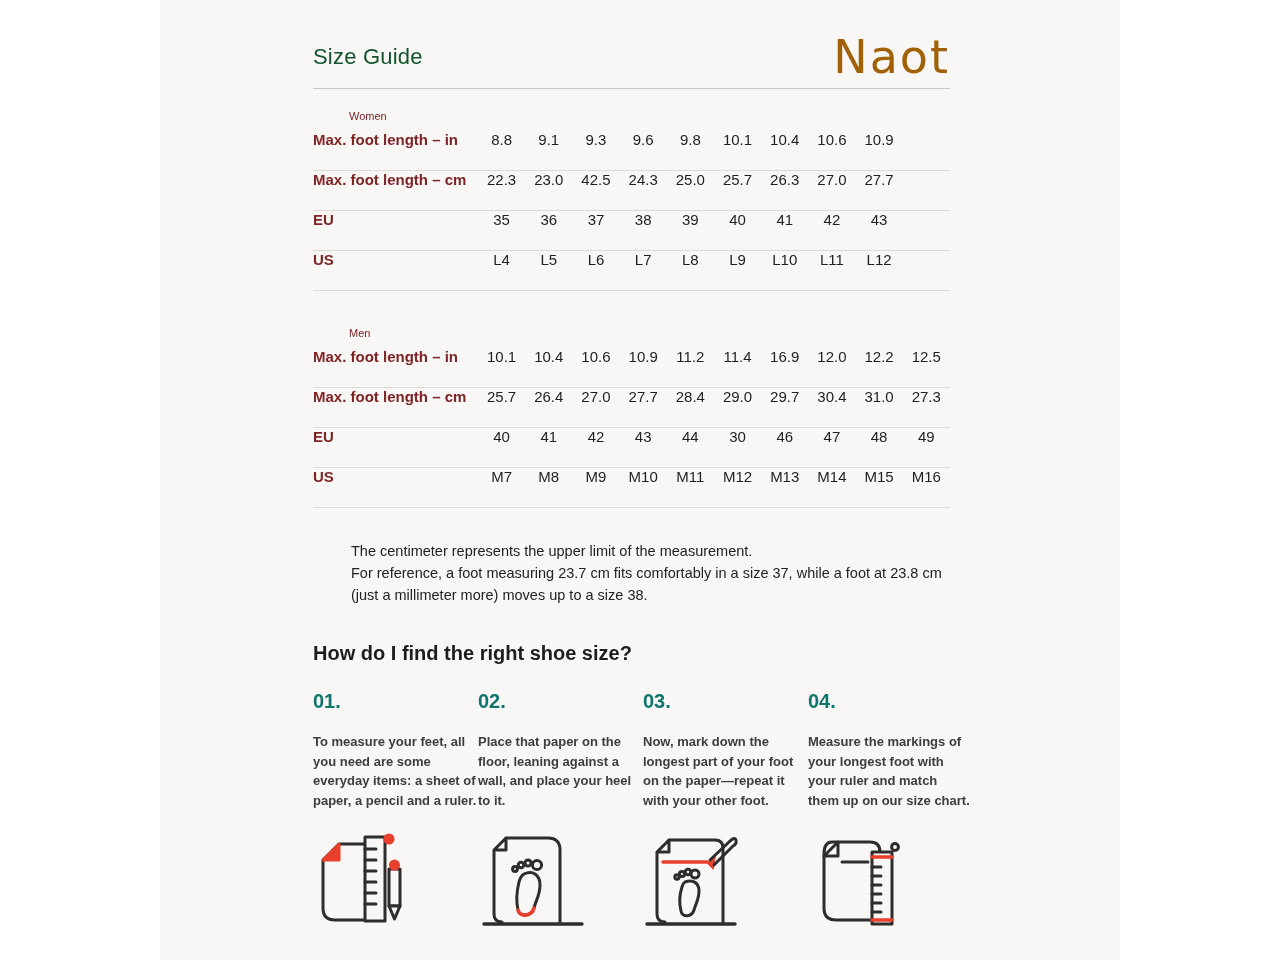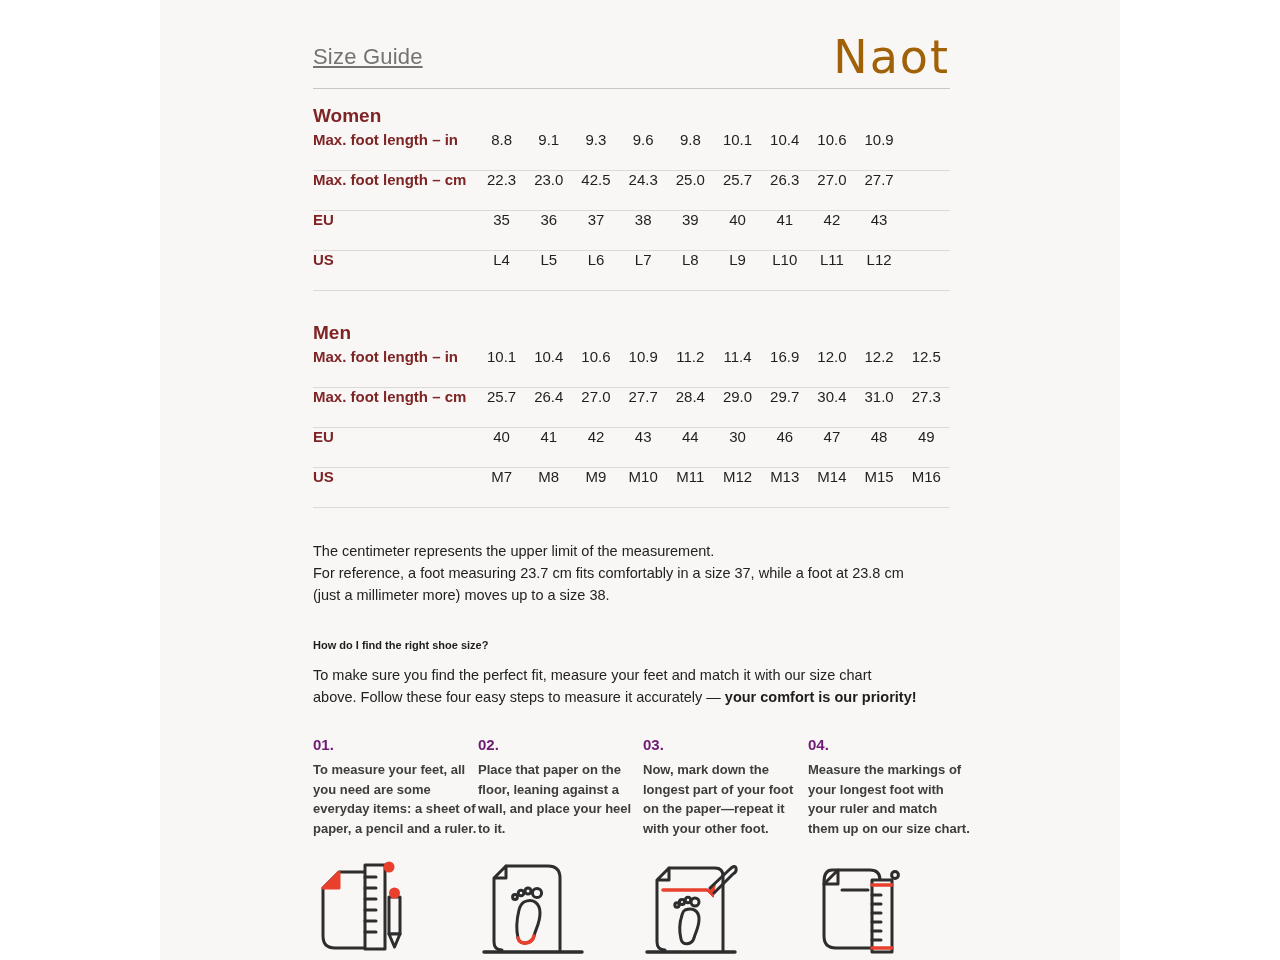--- a/index.html
+++ b/index.html
@@ -5,48 +5,48 @@
   * { margin: 0; padding: 0; box-sizing: border-box; }
   html, body { width: 1280px; height: 960px; background: #ffffff; overflow: hidden;
     font-family: "Liberation Sans", sans-serif; }
   .panel { position: absolute; left: 160px; top: 0; width: 960px; height: 960px;
     background: #f8f7f5; }
   .content { margin-left: 153px; width: 637px; }
 
   
   .header { display: flex; justify-content: space-between; align-items: center;
     padding-top: 26px; height: 88px; }
-  .page-title { font-size: 22px; font-weight: 500; color: #737373; letter-spacing: .2px; text-decoration: underline; }
+  .page-title { font-size: 22px; font-weight: 500; color: #14532d; letter-spacing: .2px; }
   .logo { font-family: "DejaVu Sans", sans-serif; font-size: 46px; font-weight: 400;
     color: #a16207; letter-spacing: 2px; line-height: 1; }
   .rule { border: none; border-top: 1px solid #c9c7c3; height: 0; }
 
   
-  .section-heading { font-size: 19px; font-weight: 700; color: #7e2425;
-    margin-top: 15px; line-height: 24px; }
+  .section-heading { font-size: 11px; font-weight: 400; color: #7e2425;
+    margin-top: 15px; line-height: 24px; margin-left: 36px; }
   .size-table { margin-top: 3px; }
   .trow { display: flex; align-items: flex-start; height: 40px;
     border-bottom: 1px solid #dcdad6; }
   .tlabel { width: 165px; font-size: 15px; font-weight: 700; color: #7e2425; }
   .tcell { width: 47.2px; text-align: center; font-size: 15px; font-weight: 500;
     color: #1f1f1f; }
   .men-block .section-heading { margin-top: 30px; }
 
   
-  .note { margin-top: 32px; }
+  .note { margin-top: 32px; margin-left: 38px; }
   .note div, .howto-para div { font-size: 14.5px; color: #222222; line-height: 22px; }
-  .howto-heading { margin-top: 28px; font-size: 11px; font-weight: 700;
+  .howto-heading { margin-top: 36px; font-size: 20px; font-weight: 700;
     color: #1d1d1d; line-height: 22px; }
   .howto-para { margin-top: 8px; }
   .howto-para b { font-weight: 700; color: #1d1d1d; }
 
   
   .steps { margin-top: 26px; display: grid; grid-template-columns: repeat(4, 165px); }
-  .step-number { font-size: 15px; font-weight: 700; color: #701a75;
-    line-height: 22px; margin-bottom: 4px; }
+  .step-number { font-size: 20px; font-weight: 700; color: #0f766e;
+    line-height: 22px; margin-bottom: 20px; }
   .step-text div { font-size: 13px; font-weight: 700; color: #3d3d3d;
     line-height: 19.5px; white-space: nowrap; }
   .icons-row { margin-top: 22px; display: grid; grid-template-columns: repeat(4, 165px); }
   .icons-row svg { display: block; }
 </style>
 </head>
 <body>
 
 <div class="panel">
   <div class="content">
@@ -173,24 +173,20 @@
         </div>
     </div>
 
     <div class="note">
       <div>The centimeter represents the upper limit of the measurement.</div>
       <div>For reference, a foot measuring 23.7 cm fits comfortably in a size 37, while a foot at 23.8 cm</div>
       <div>(just a millimeter more) moves up to a size 38.</div>
     </div>
 
     <div class="howto-heading">How do I find the right shoe size?</div>
-    <div class="howto-para">
-      <div>To make sure you find the perfect fit, measure your feet and match it with our size chart</div>
-      <div><span>above. Follow these four easy steps to measure it accurately — </span><b>your comfort is our priority!</b></div>
-    </div>
 
     <div class="steps">
       <div class="step">
         <div class="step-number">01.</div>
         <div class="step-text">
           <div>To measure your feet, all</div>
           <div>you need are some</div>
           <div>everyday items: a sheet of</div>
           <div>paper, a pencil and a ruler.</div>
         </div>

